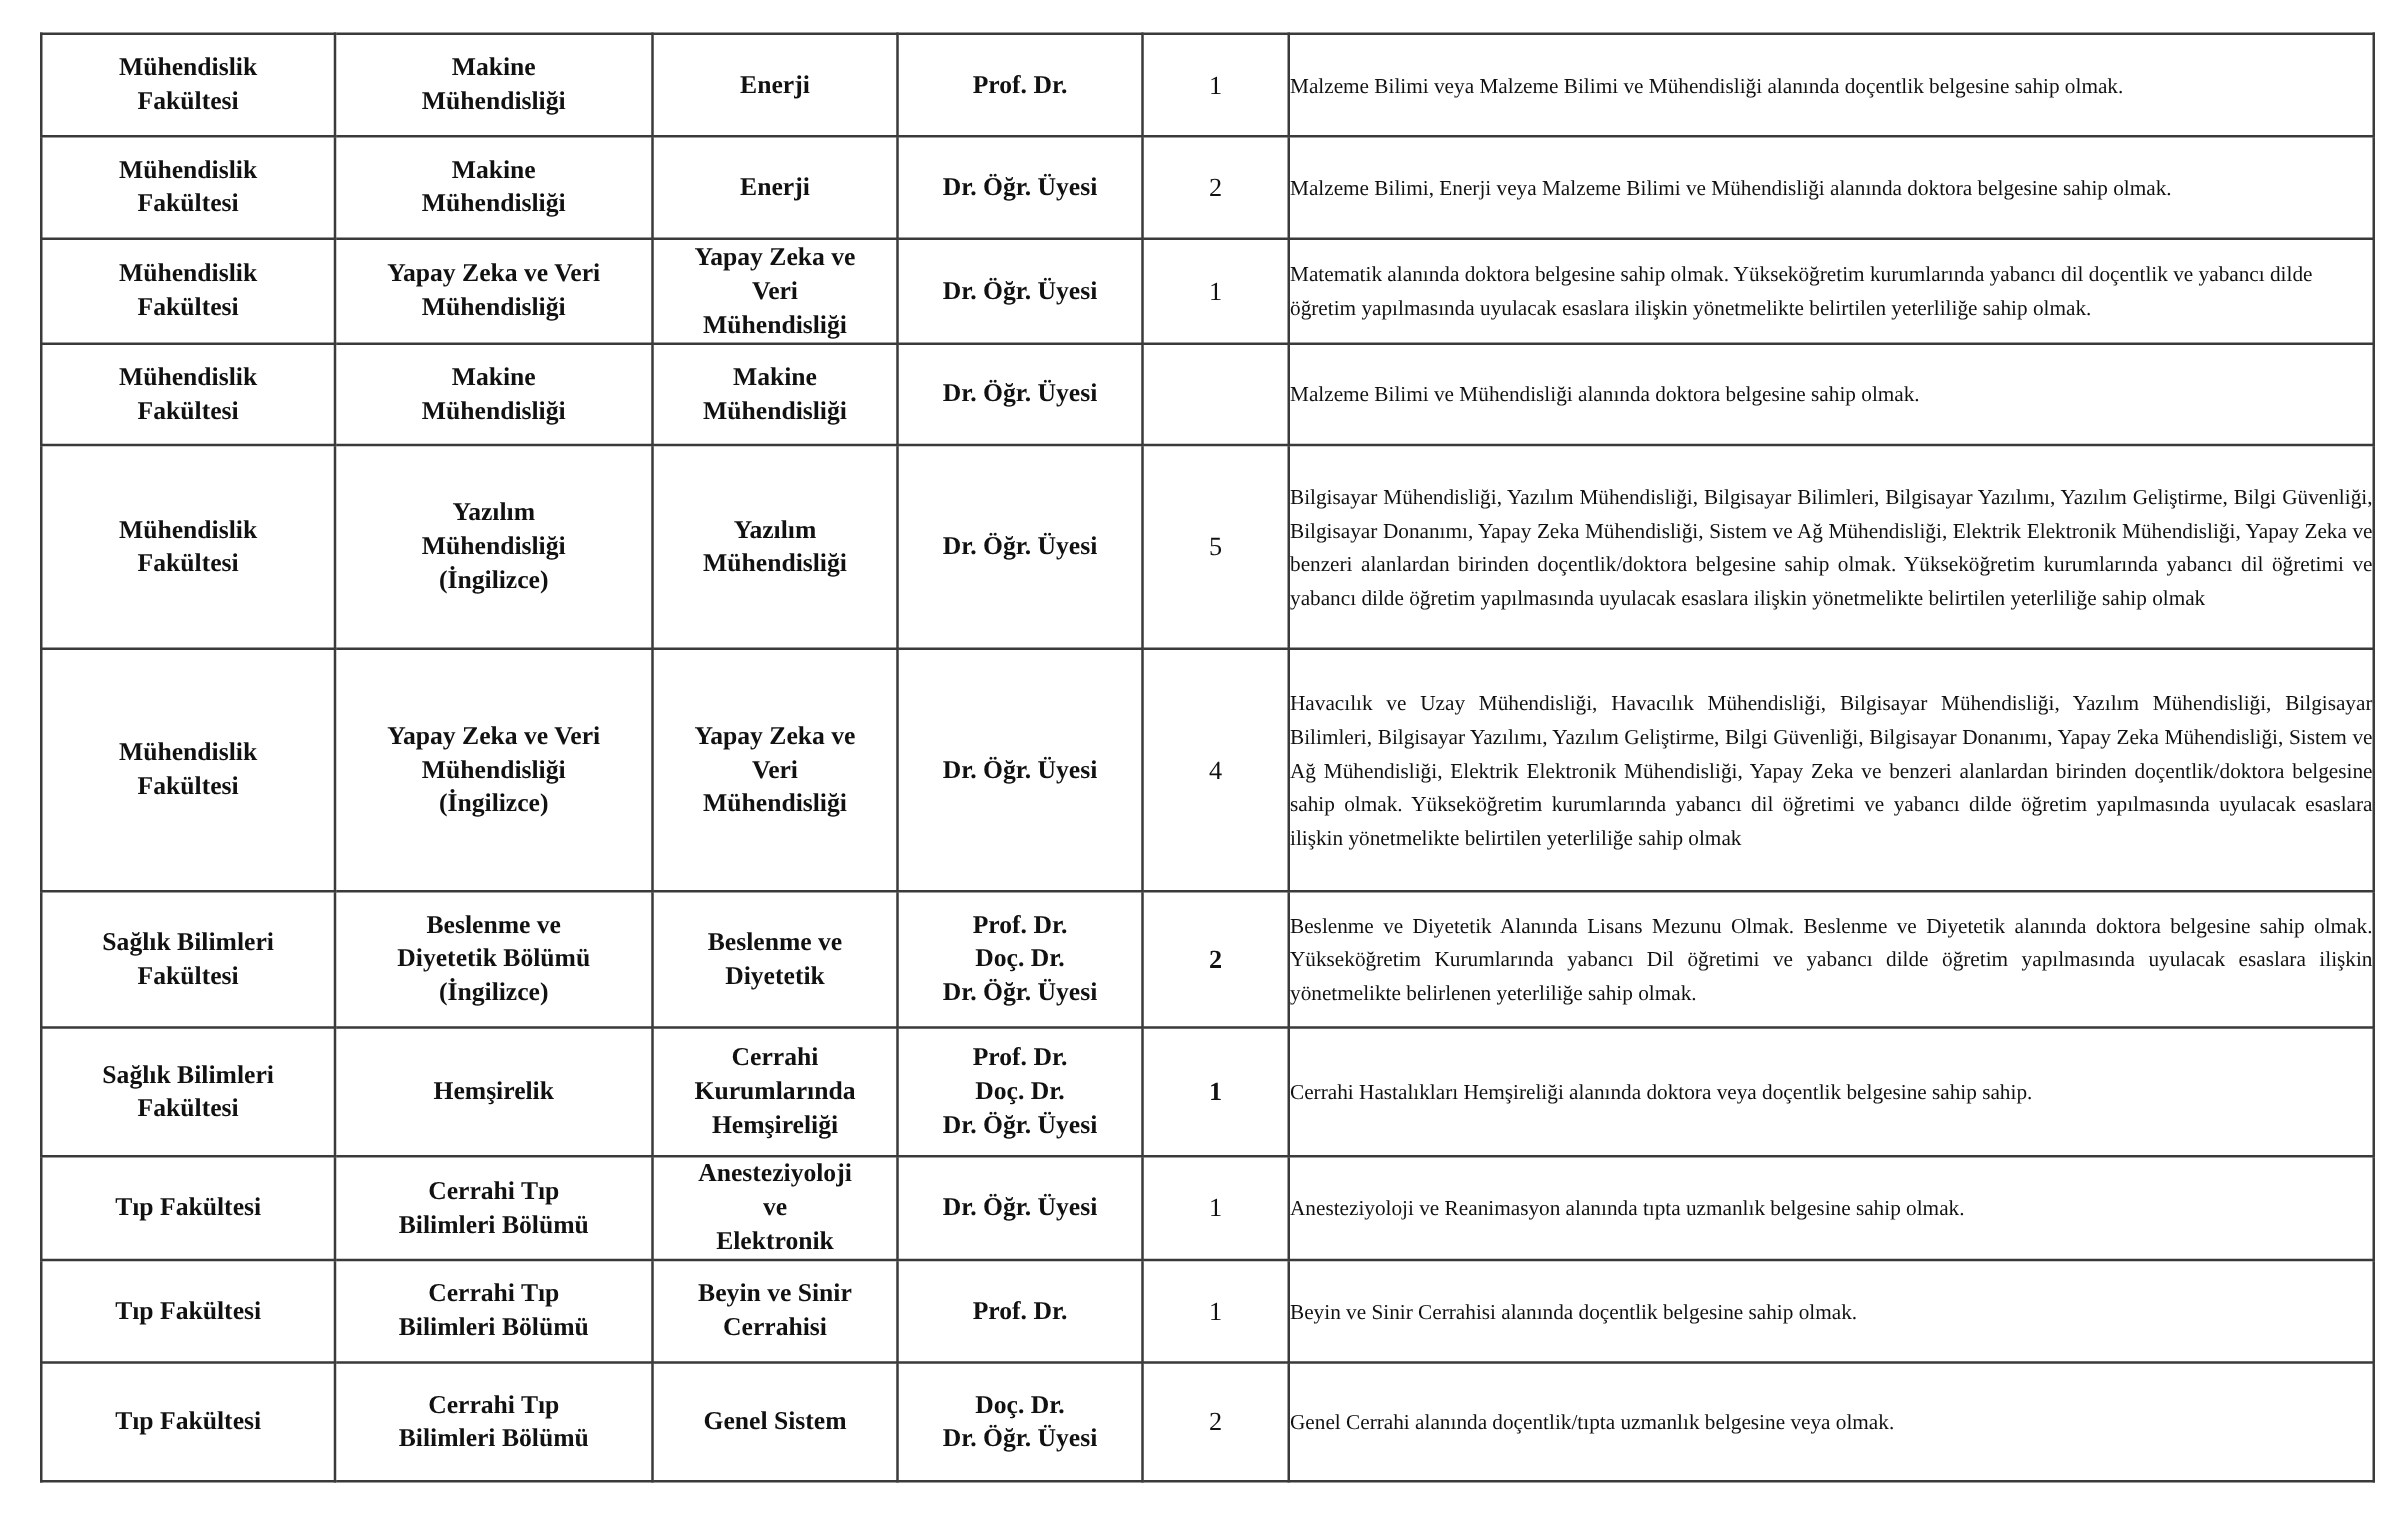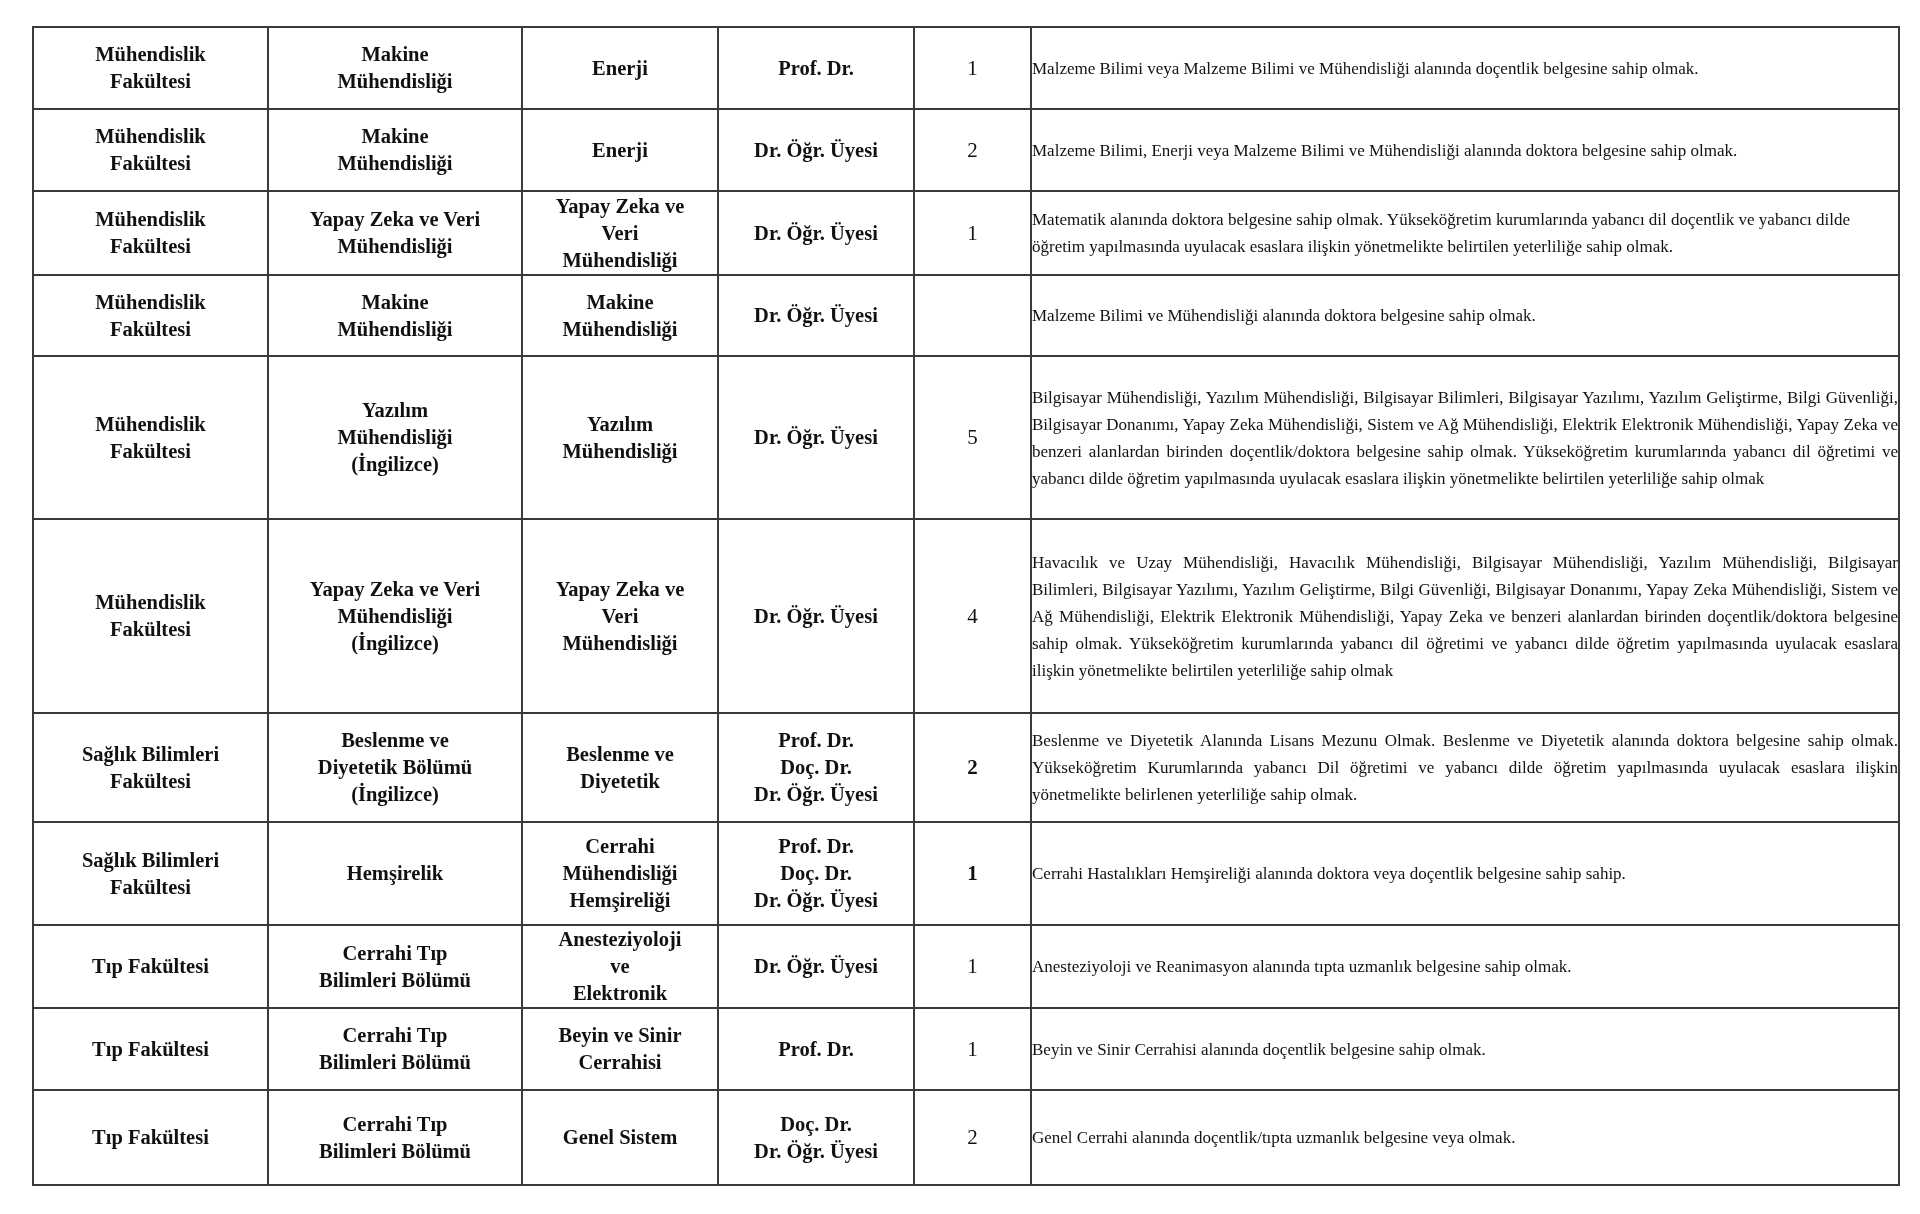--- a/index.html
+++ b/index.html
@@ -217,21 +217,21 @@
       <tr style="height:103px">
         <td class="c-fac">
             <span class="ml">Sağlık Bilimleri
 Fakültesi</span>
           </td>
         <td class="c-dep">
             <span class="ml">Hemşirelik</span>
           </td>
         <td class="c-field">
             <span class="ml">Cerrahi
-Mühendisliği
+Kurumlarında
 Hemşireliği</span>
           </td>
         <td class="c-title">
             <span class="ml">Prof. Dr.
 Doç. Dr.
 Dr. Öğr. Üyesi</span>
           </td>
         <td class="c-count bold">1</td>
         <td class="c-req">Cerrahi Hastalıkları Hemşireliği alanında doktora veya doçentlik belgesine sahip sahip.</td>
       </tr>

